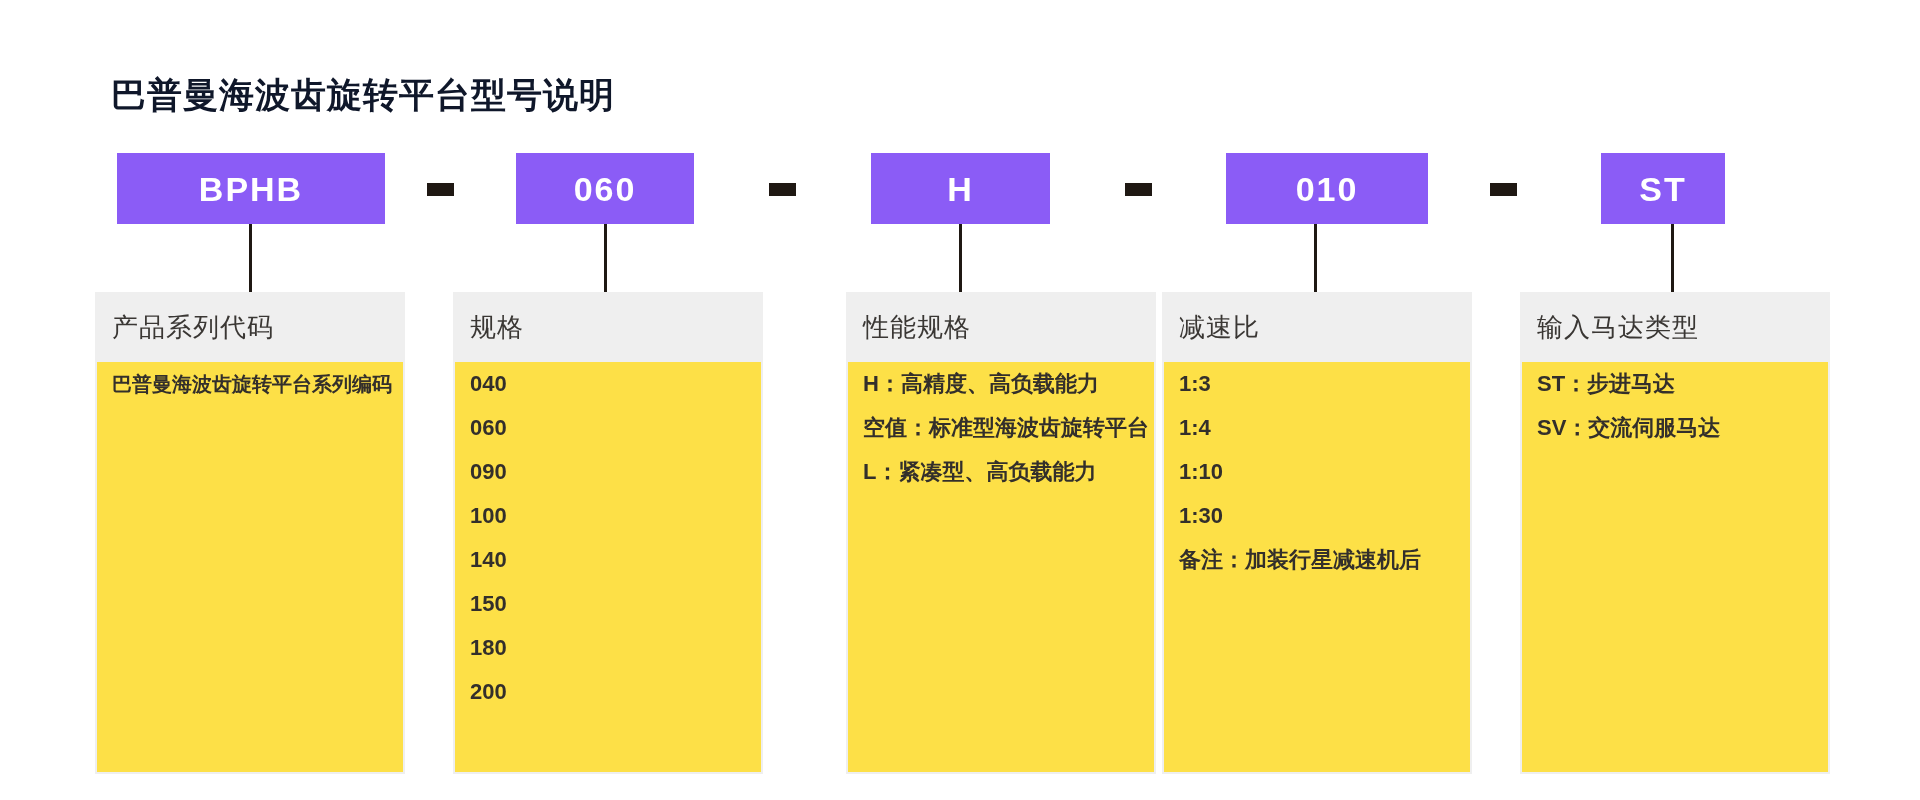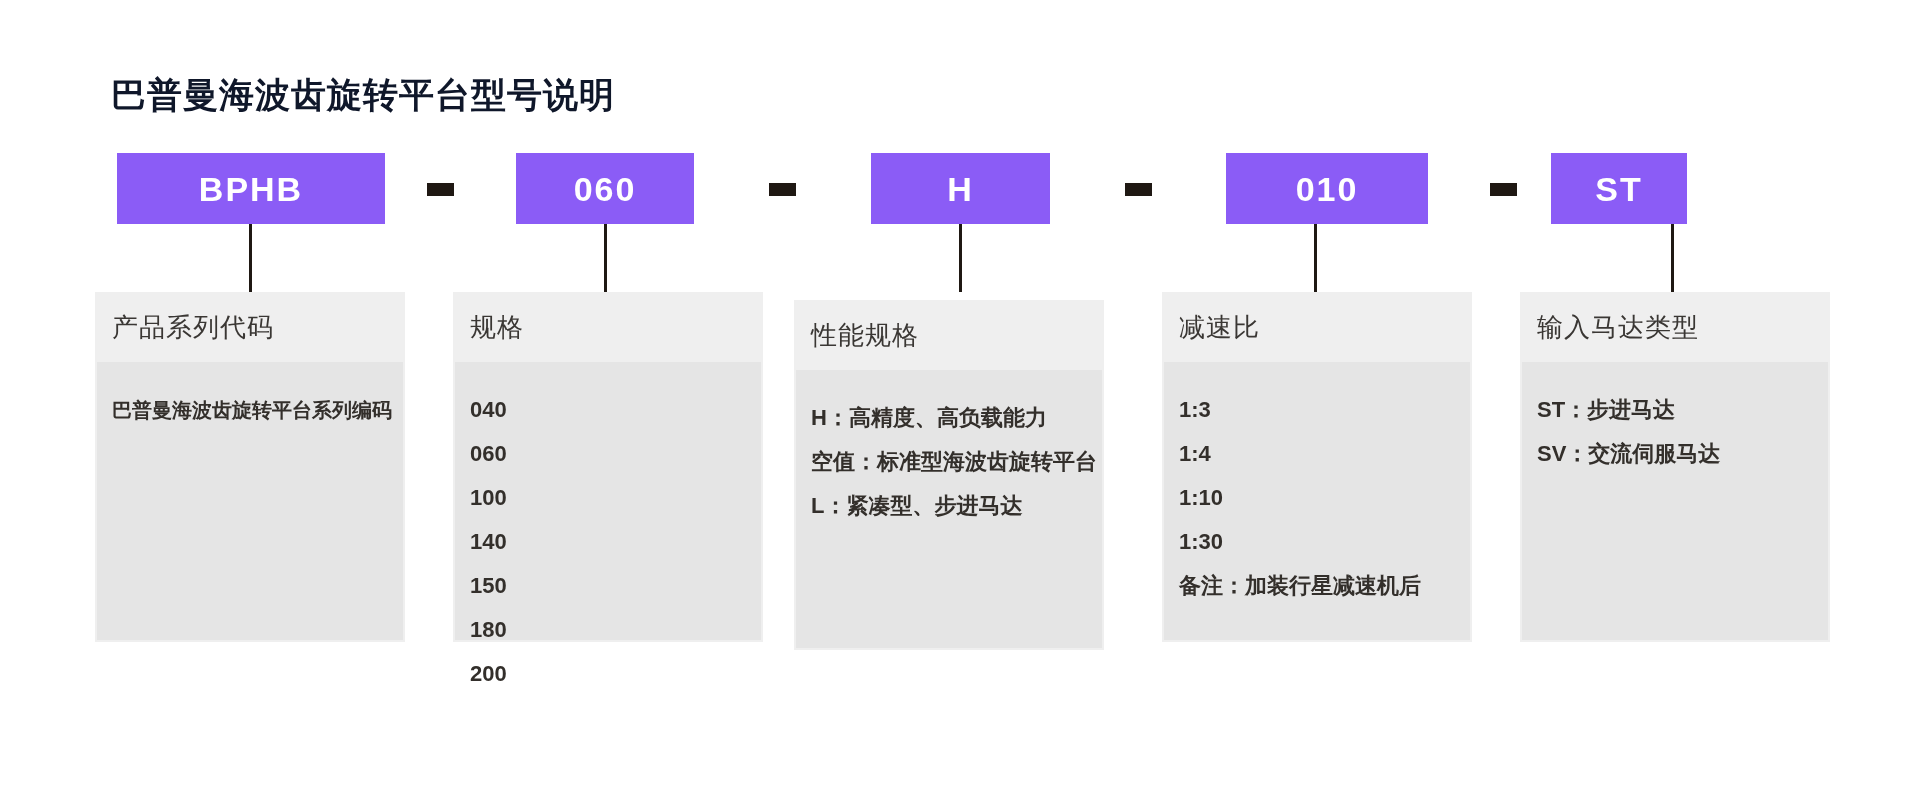--- a/index.html
+++ b/index.html
@@ -74,26 +74,26 @@
     box-sizing: border-box;
     padding-left: 17px;
     display: flex;
     align-items: center;
     font-size: 26px;
     font-weight: 400;
     color: #3a3734;
     letter-spacing: 1px;
   }
   .card-body {
-    height: 280px;
+    height: 412px;
     box-sizing: border-box;
-    background: #e5e5e5;
+    background: #fde047;
     border: 2px solid #efefef;
     border-top: none;
-    padding: 26px 8px 0 15px;
+    padding: 0 8px 0 15px;
   }
   .card-line {
     font-size: 22px;
     font-weight: 700;
     line-height: 44px;
     color: #33302c;
     white-space: nowrap;
     color: #332f2b;
   }
   .card-line.small { font-size: 20px; }
@@ -110,21 +110,21 @@
   </div>
   <div class="code-box" style="left:516px; width:178px;">
     <span class="code-text">060</span>
   </div>
   <div class="code-box" style="left:871px; width:179px;">
     <span class="code-text">H</span>
   </div>
   <div class="code-box" style="left:1226px; width:202px;">
     <span class="code-text">010</span>
   </div>
-  <div class="code-box" style="left:1551px; width:136px;">
+  <div class="code-box" style="left:1601px; width:124px;">
     <span class="code-text">ST</span>
   </div>
 
   <div class="dash" style="left:427px;">
     
   </div>
   <div class="dash" style="left:769px;">
     
   </div>
   <div class="dash" style="left:1125px;">
@@ -145,34 +145,35 @@
     <div class="card-body">
       <div class="card-line small">巴普曼海波齿旋转平台系列编码</div>
     </div>
   </section>
 
   <section class="card" style="left:453px;">
     <div class="card-header">规格</div>
     <div class="card-body">
       <div class="card-line">040</div>
       <div class="card-line">060</div>
+      <div class="card-line">090</div>
       <div class="card-line">100</div>
       <div class="card-line">140</div>
       <div class="card-line">150</div>
       <div class="card-line">180</div>
       <div class="card-line">200</div>
     </div>
   </section>
 
-  <section class="card" style="left:794px;margin-top:8px;">
+  <section class="card" style="left:846px;">
     <div class="card-header">性能规格</div>
     <div class="card-body">
       <div class="card-line">H：高精度、高负载能力</div>
       <div class="card-line">空值：标准型海波齿旋转平台</div>
-      <div class="card-line">L：紧凑型、步进马达</div>
+      <div class="card-line">L：紧凑型、高负载能力</div>
     </div>
   </section>
 
   <section class="card" style="left:1162px;">
     <div class="card-header">减速比</div>
     <div class="card-body">
       <div class="card-line">1:3</div>
       <div class="card-line">1:4</div>
       <div class="card-line">1:10</div>
       <div class="card-line">1:30</div>

